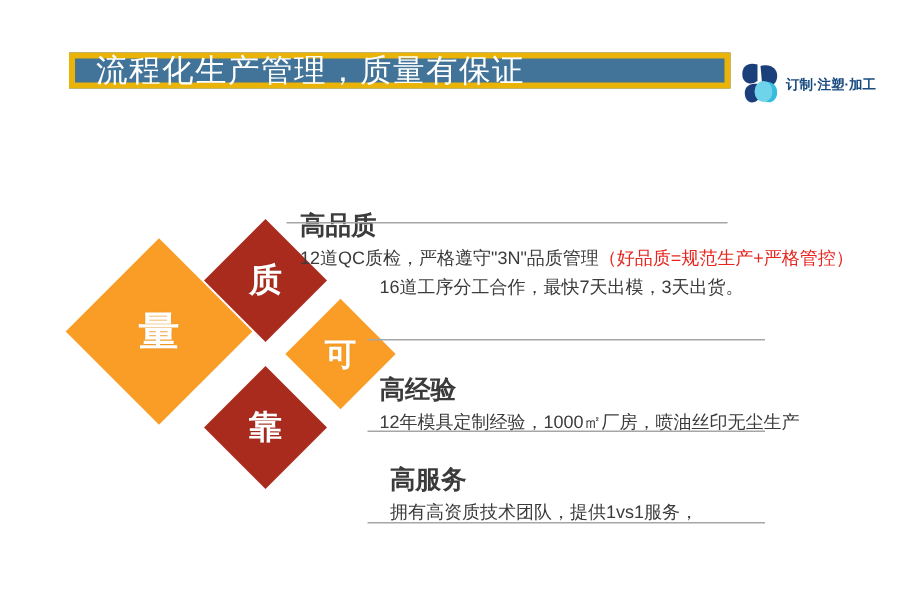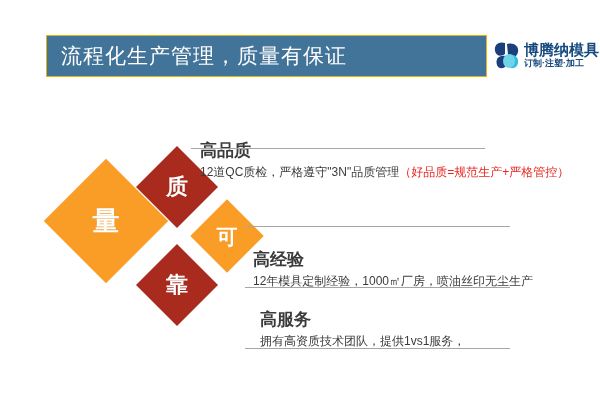--- a/index.html
+++ b/index.html
@@ -14,23 +14,23 @@
     overflow: hidden;
     position: relative;
   }
 
   
   #header {
     position: absolute;
     left: 46px;
     top: 35px;
     width: 441px;
-    height: 42px;
+    height: 24px;
     background: #427398;
-    border: 1px solid #eab308;
+    border: 4px solid #eab308;
     box-sizing: border-box;
   }
   #header-title {
     position: absolute;
     left: 14px;
     top: 50%;
     transform: translateY(-50%);
     color: #ffffff;
     font-size: 21px;
     letter-spacing: 1px;
@@ -166,21 +166,20 @@
   <div id="logo-mark">
     <svg width="26" height="30" viewBox="0 0 26 30" xmlns="http://www.w3.org/2000/svg">
       <path d="M11 3 C4 1 0 5 1 11 C2 16 7 17 11 14 Z" fill="#1b3f7a"></path>
       <path d="M11 16 C5 15 1 19 3 25 C5 30 11 29 13 24 Z" fill="#1b3f7a"></path>
       <path d="M13 4 C20 2 25 6 24 12 C23 18 17 19 14 15 Z" fill="#1b3f7a"></path>
       <path d="M14 15 C20 13 25 17 24 23 C23 29 16 30 14 25 Z" fill="#35bcdf"></path>
       <ellipse cx="15" cy="21" rx="6" ry="7" fill="#6fd4ea"></ellipse>
     </svg>
   </div>
   <div id="logo-text">
-    <div id="logo-name">博腾纳模具</div>
     <div id="logo-sub">订制·注塑·加工</div>
   </div>
 </div>
 
 <div class="diamond" id="diamond-liang">
   <span class="diamond-label">量</span>
 </div>
 <div class="diamond" id="diamond-zhi">
   <span class="diamond-label">质</span>
 </div>
@@ -193,20 +192,23 @@
 
 <div class="block" id="block-quality">
   <div class="block-title">高品质</div>
   <div class="block-body">
     <span>12道QC质检，严格遵守"3N"品质管理</span><span class="hl">（好品质=规范生产+严格管控）</span>
   </div>
 </div>
 <div class="rule" id="rule-quality"></div>
 
 <div class="block" id="block-efficiency">
+  <div class="block-body">
+    <span>16道工序分工合作，最快7天出模，3天出货。</span><span class="hl"></span>
+  </div>
 </div>
 <div class="rule" id="rule-efficiency"></div>
 
 <div class="block" id="block-experience">
   <div class="block-title">高经验</div>
   <div class="block-body">
     <span>12年模具定制经验，1000㎡厂房，喷油丝印无尘生产</span><span class="hl"></span>
   </div>
 </div>
 <div class="rule" id="rule-experience"></div>

